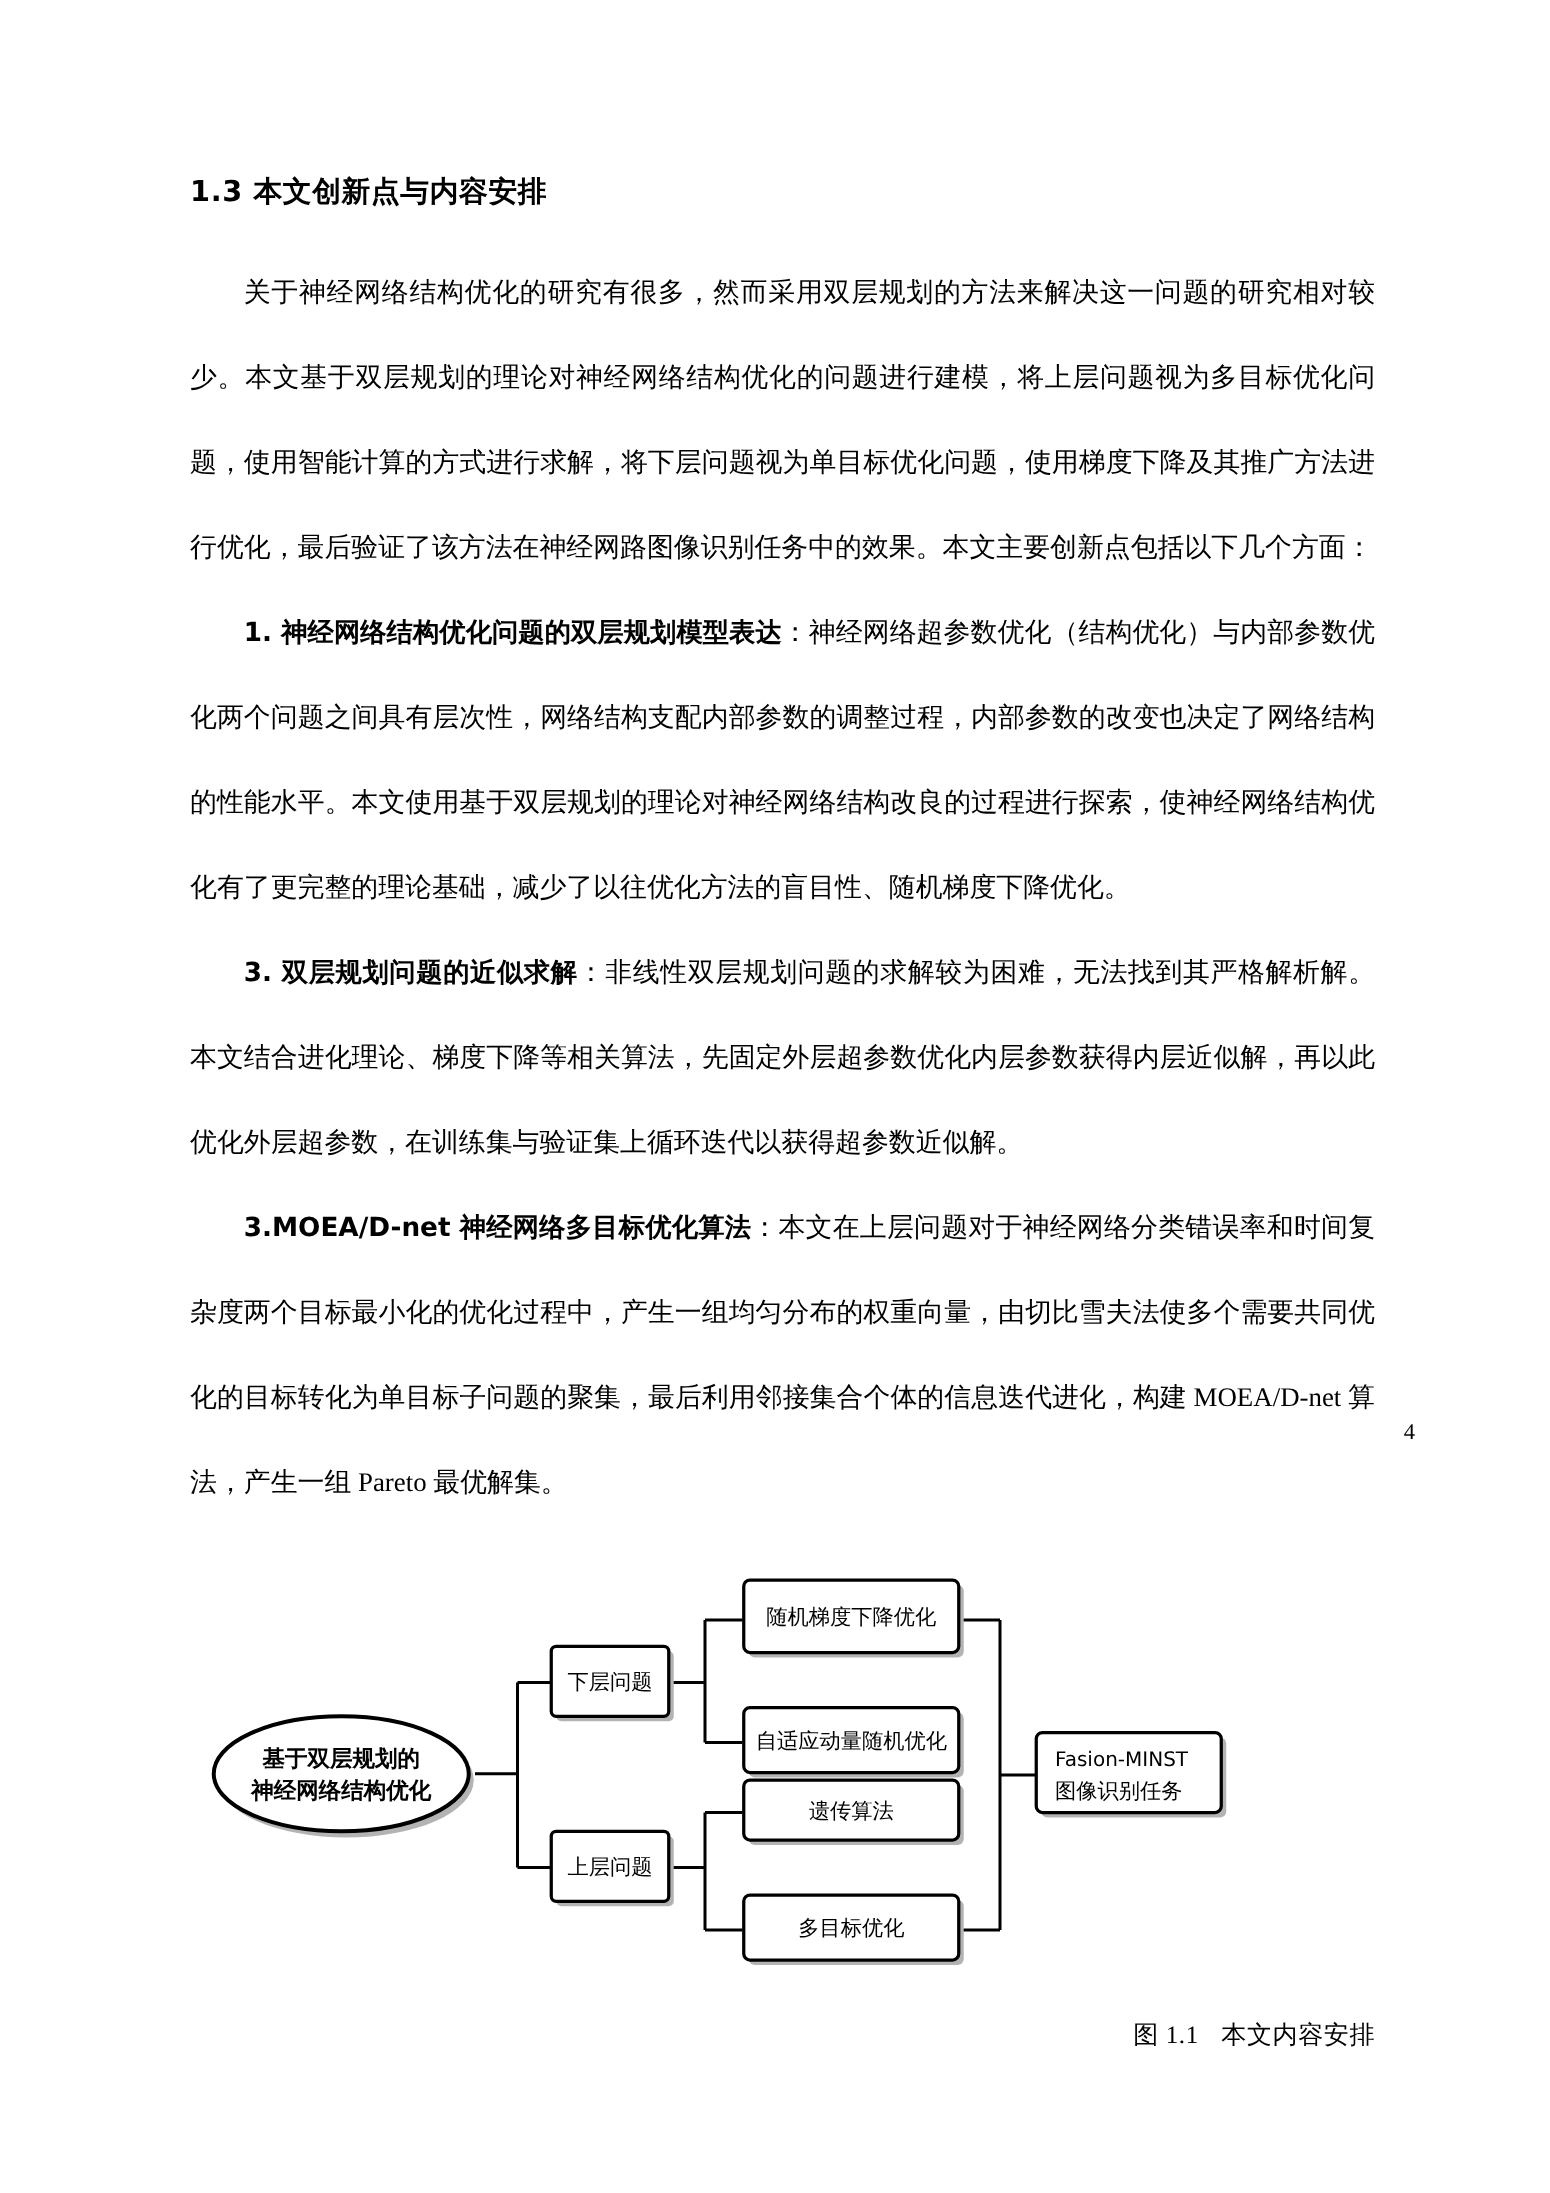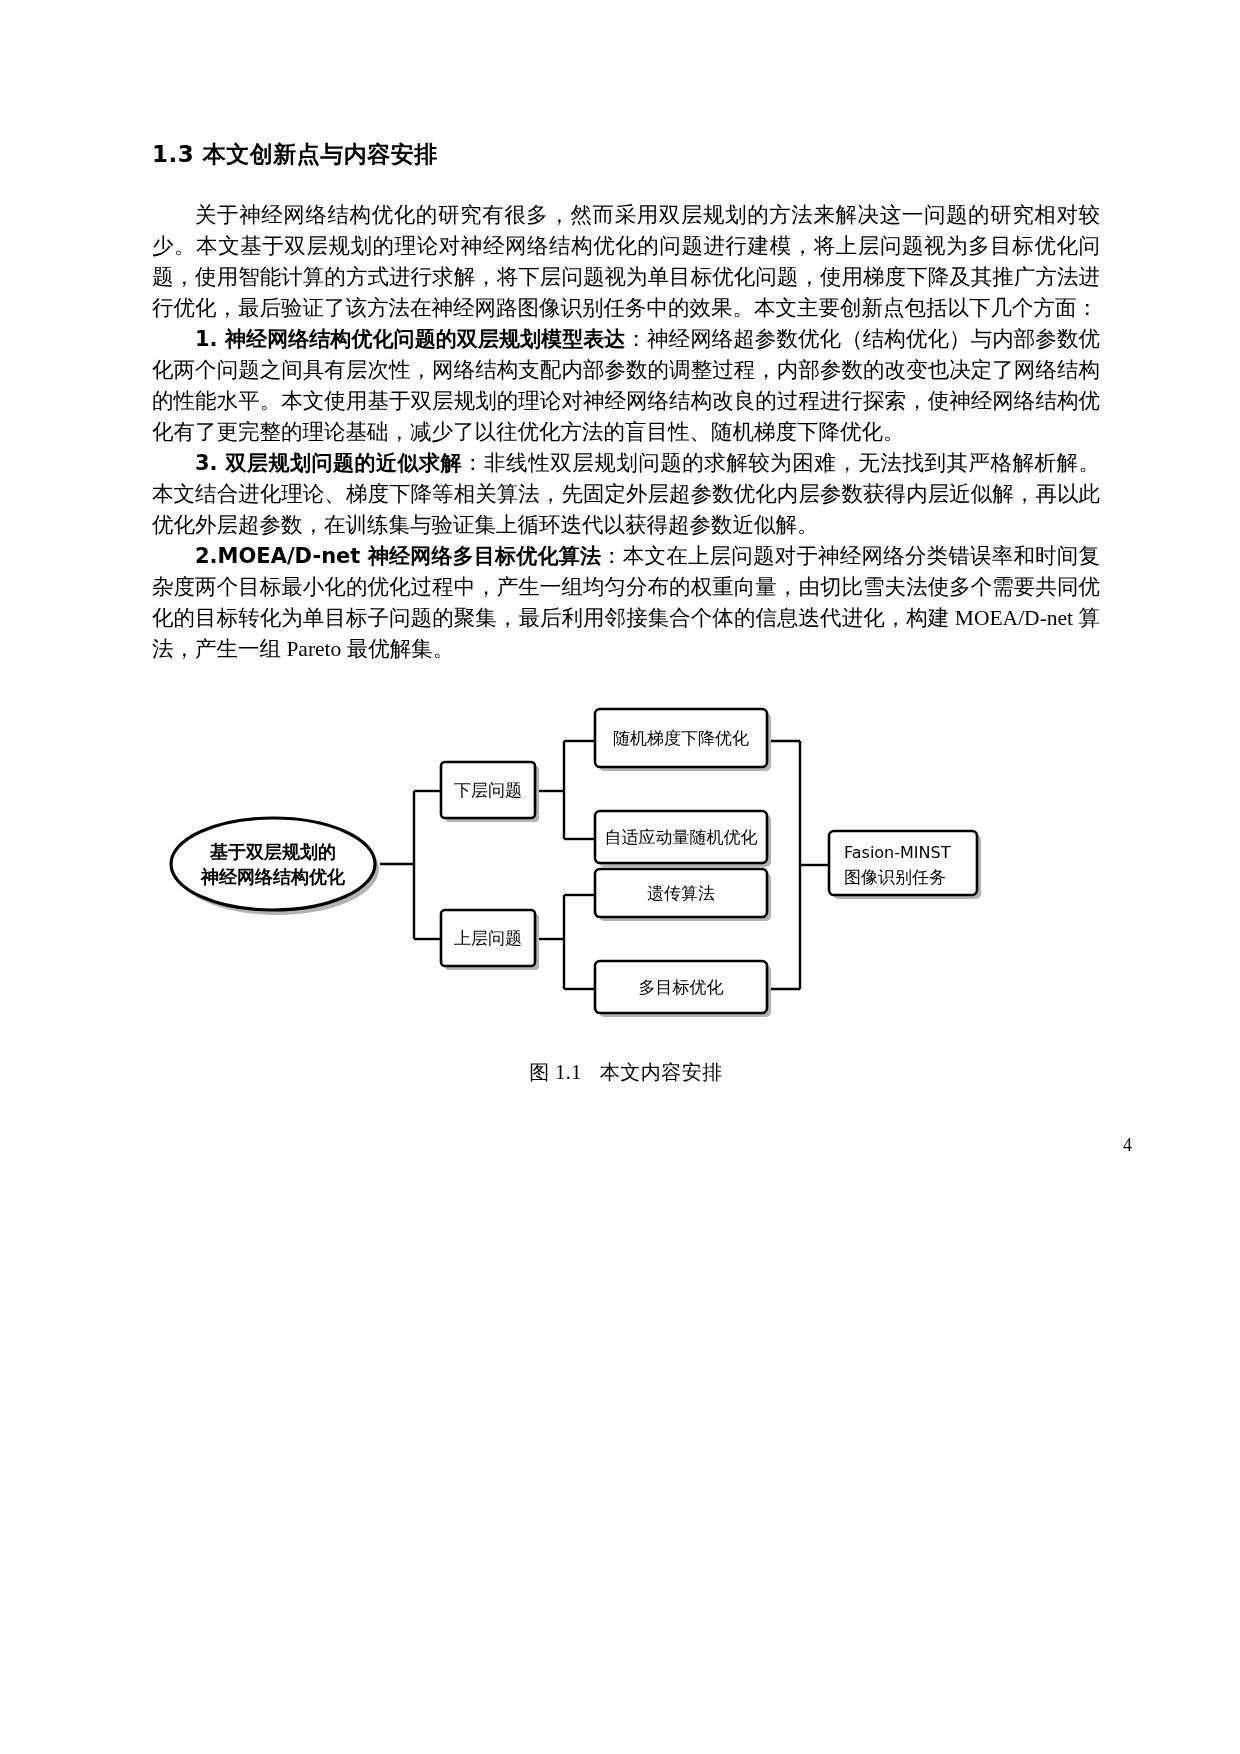--- a/index.html
+++ b/index.html
@@ -35,21 +35,21 @@
     font-size: 23px;
     letter-spacing: 0.5px;
     margin: 0 0 30px 0;
     line-height: 1.3;
   }
 
   
   p.body {
     margin: 0 0 0 0;
     font-size: 21.5px;
-    line-height: 31px;
+    line-height: 68px;
     text-align: justify;
     text-justify: inter-ideograph;
     text-indent: 2em;
     font-family: "Liberation Serif", "DejaVu Serif", serif;
   }
   p.body + p.body { margin-top: 0; }
 
   .lead-bold {
     font-weight: bold;
     font-family: "DejaVu Sans", "Liberation Sans", sans-serif;
@@ -61,21 +61,21 @@
   .figure-wrap {
     position: relative;
     margin-top: 34px;
     width: 948px;
     height: 330px;
   }
   .figure-svg { display: block; }
 
   .fig-caption {
     margin-top: 30px;
-    text-align: center;
+    text-align: right;
     font-size: 20px;
     font-family: "Liberation Serif", "DejaVu Serif", serif;
     letter-spacing: 0.5px;
   }
   .fig-caption .gap { display: inline-block; width: 18px; }
 
   
   .page-number {
     position: absolute;
     right: 108px;
@@ -116,21 +116,21 @@
 
     <p class="body">
       <span class="lead-bold">1. 神经网络结构优化问题的双层规划模型表达</span><span>：神经网络超参数优化（结构优化）与内部参数优化两个问题之间具有层次性，网络结构支配内部参数的调整过程，内部参数的改变也决定了网络结构的性能水平。本文使用基于双层规划的理论对神经网络结构改良的过程进行探索，使神经网络结构优化有了更完整的理论基础，减少了以往优化方法的盲目性、随机梯度下降优化。</span>
     </p>
 
     <p class="body">
       <span class="lead-bold">3. 双层规划问题的近似求解</span><span>：非线性双层规划问题的求解较为困难，无法找到其严格解析解。本文结合进化理论、梯度下降等相关算法，先固定外层超参数优化内层参数获得内层近似解，再以此优化外层超参数，在训练集与验证集上循环迭代以获得超参数近似解。</span>
     </p>
 
     <p class="body">
-      <span class="lead-bold">2.MOEA/D-net 神经网络多目标优化算法</span><span>：本文在上层问题对于神经网络分类错误率和时间复杂度两个目标最小化的优化过程中，产生一组均匀分布的权重向量，由切比雪夫法使多个需要共同优化的目标转化为单目标子问题的聚集，最后利用邻接集合个体的信息迭代进化，构建 MOEA/D-net 算法，产生一组 Pareto 最优解集。</span>
+      <span class="lead-bold">3.MOEA/D-net 神经网络多目标优化算法</span><span>：本文在上层问题对于神经网络分类错误率和时间复杂度两个目标最小化的优化过程中，产生一组均匀分布的权重向量，由切比雪夫法使多个需要共同优化的目标转化为单目标子问题的聚集，最后利用邻接集合个体的信息迭代进化，构建 MOEA/D-net 算法，产生一组 Pareto 最优解集。</span>
     </p>
 
     <div class="figure-wrap">
       <svg class="figure-svg" width="948" height="330" viewBox="0 0 948 330">
 
         <g fill="none" stroke="#000000" stroke-width="2.4">
 
           <path d="M 228 165 L 262 165"></path>
 
           <path d="M 262 92 L 262 240"></path>

